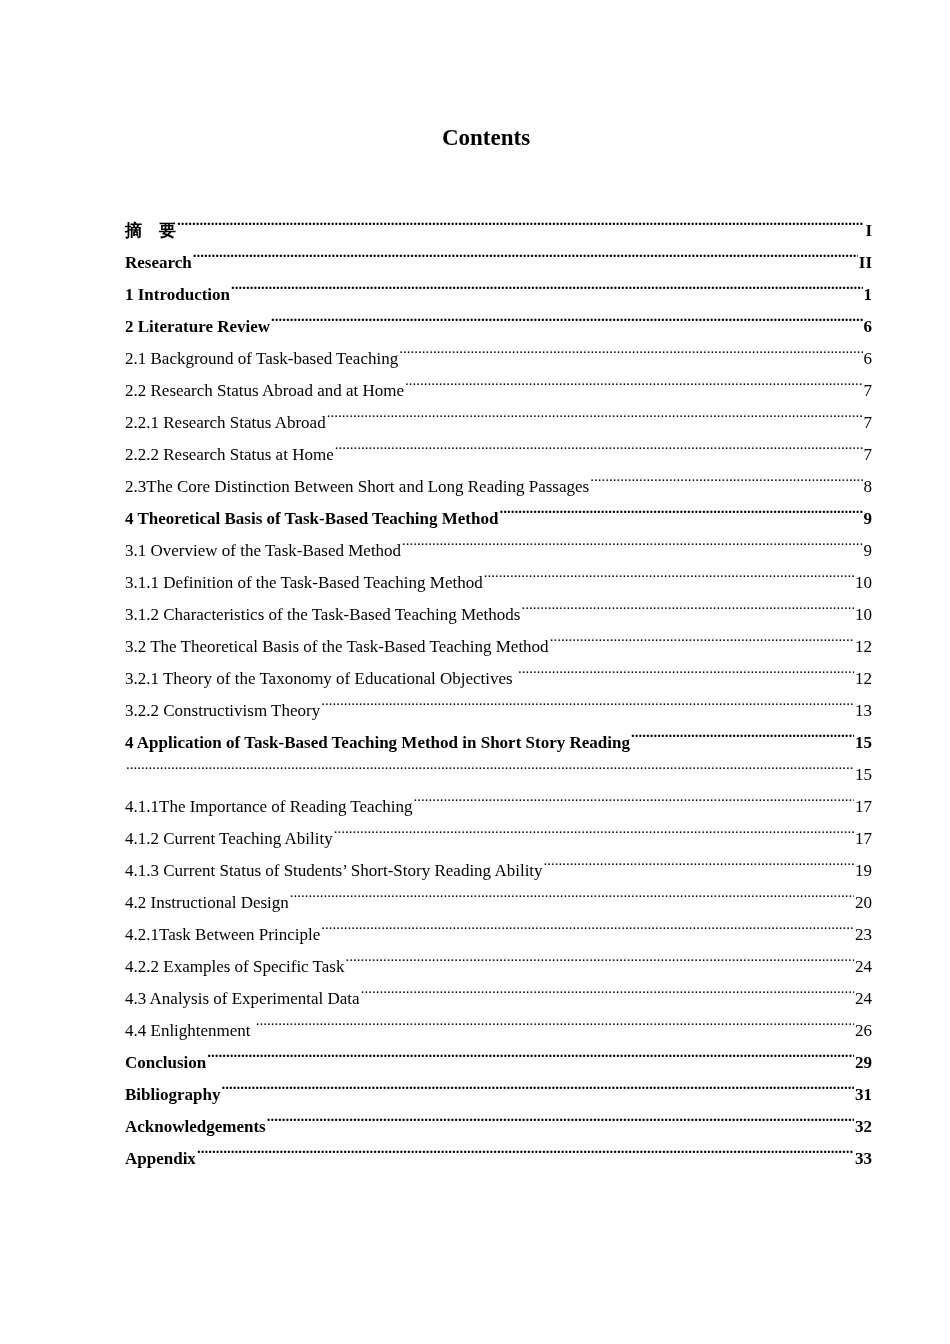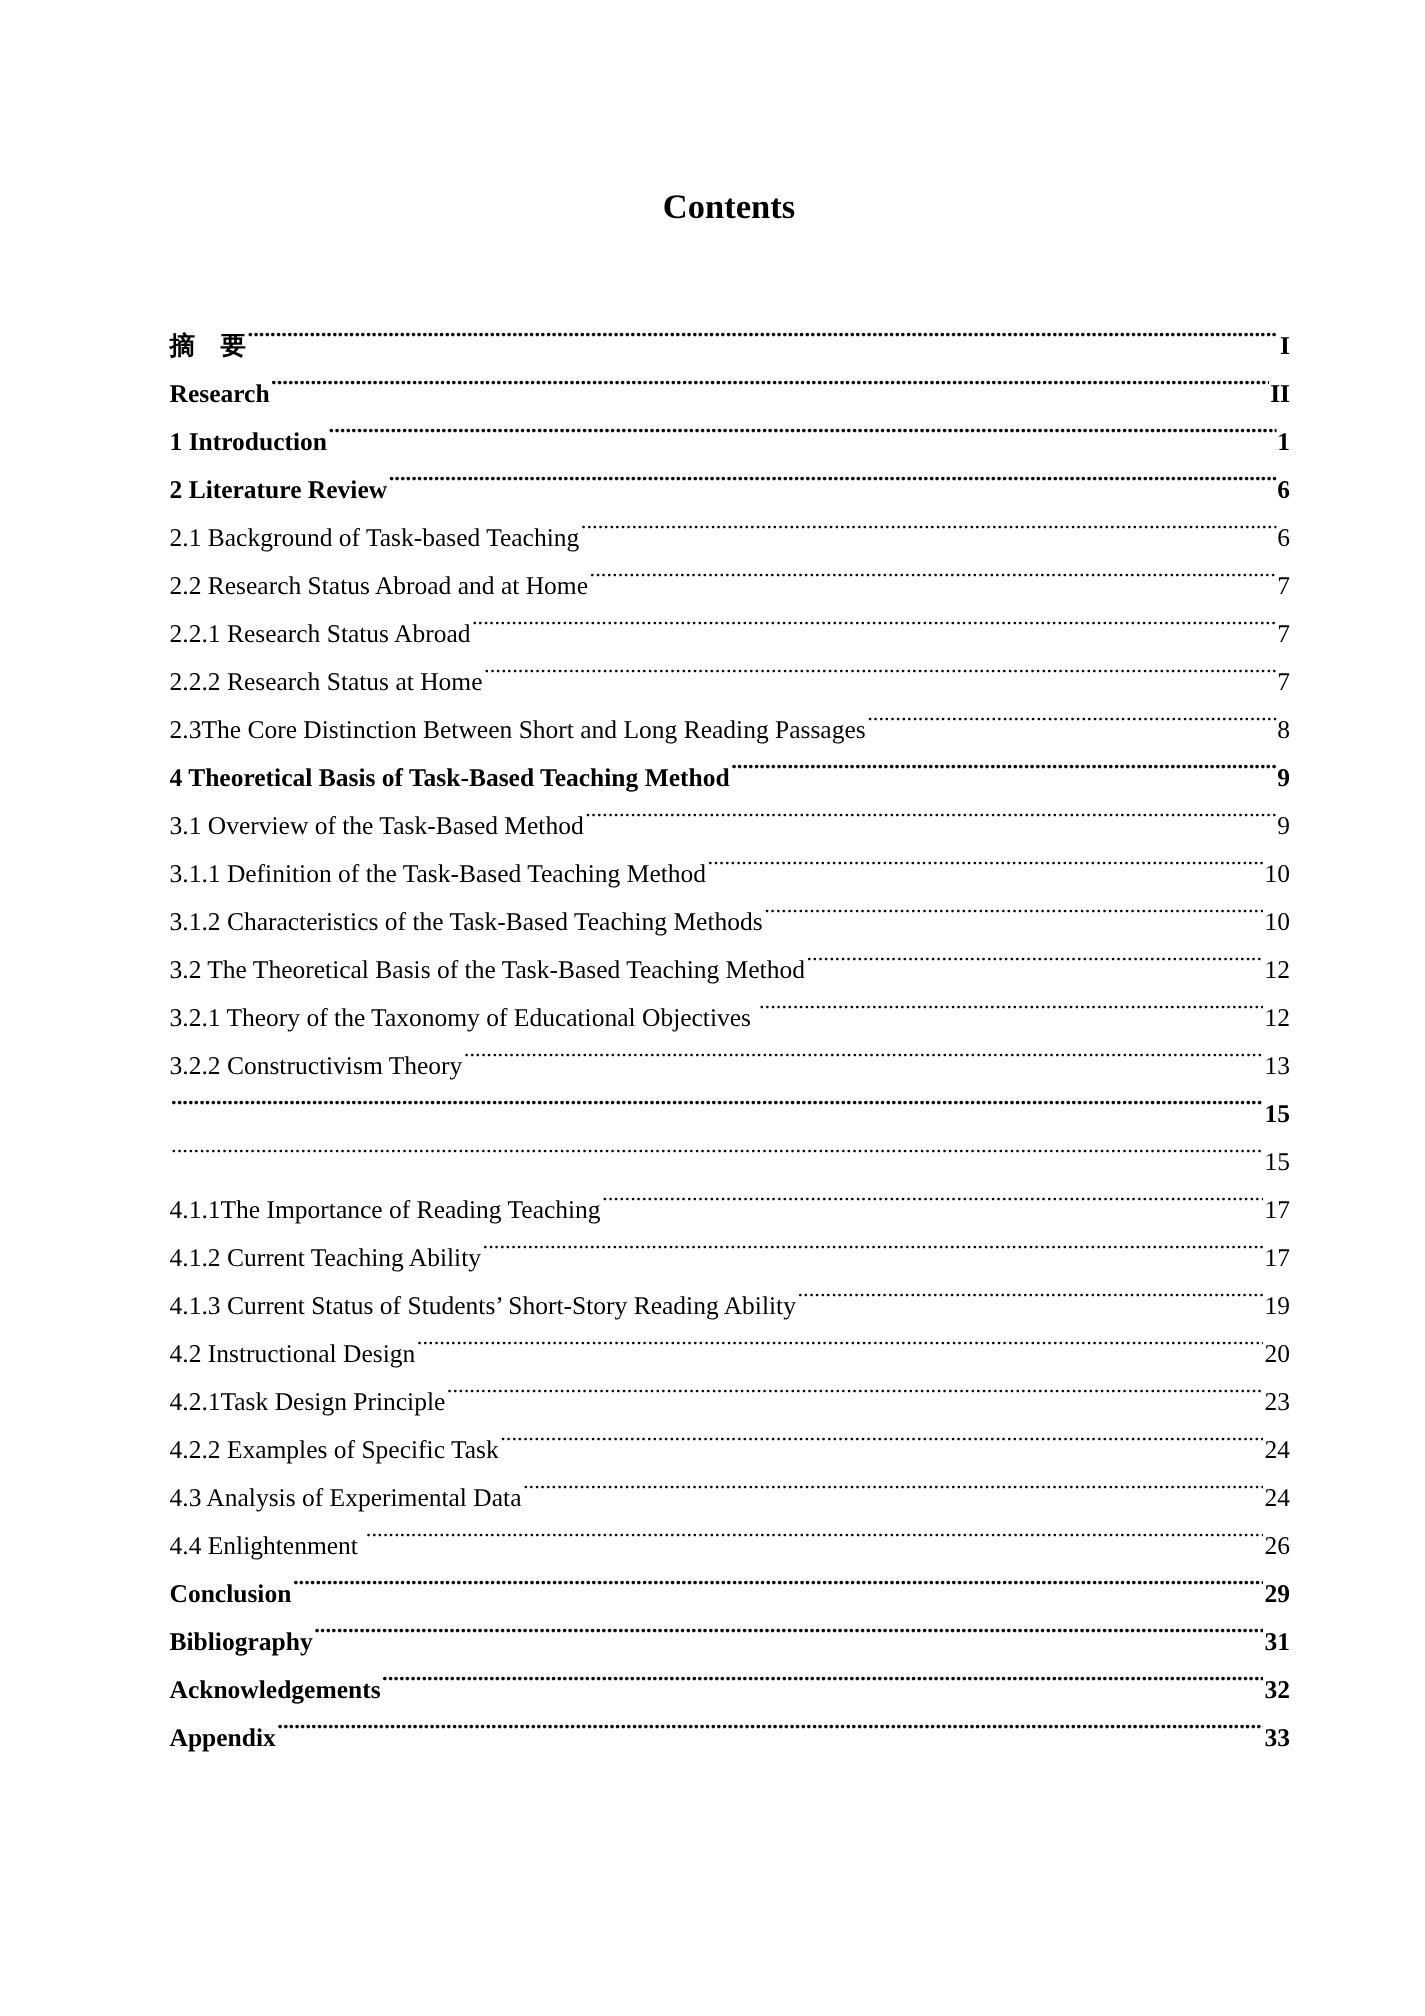--- a/index.html
+++ b/index.html
@@ -21,21 +21,21 @@
       left: 0;
       width: 972px;
       text-align: center;
       font-size: 23px;
       font-weight: bold;
       line-height: 32px;
     }
     .toc {
       position: absolute;
       top: 204px;
-      left: 113px;
+      left: 125px;
       width: 747px;
     }
     .toc-row {
       display: flex;
       align-items: baseline;
       height: 32px;
       line-height: 32px;
       font-size: 17px;
       white-space: nowrap;
     }
@@ -150,20 +150,21 @@
         <span class="toc-label" style="white-space:pre">3.2.1 Theory of the Taxonomy of Educational Objectives </span>
         <span class="toc-dots"></span>
         <span class="toc-page">12</span>
       </div>
     <div class="toc-row">
         <span class="toc-label">3.2.2 Constructivism Theory</span>
         <span class="toc-dots"></span>
         <span class="toc-page">13</span>
       </div>
     <div class="toc-row bold">
+        <span class="toc-label">4 Application of Task-Based Teaching Method in Short Story Reading</span>
         <span class="toc-dots"></span>
         <span class="toc-page">15</span>
       </div>
     <div class="toc-row">
         <span class="toc-dots"></span>
         <span class="toc-page">15</span>
       </div>
     <div class="toc-row">
         <span class="toc-label">4.1.1The Importance of Reading Teaching</span>
         <span class="toc-dots"></span>
@@ -178,21 +179,21 @@
         <span class="toc-label">4.1.3 Current Status of Students’ Short-Story Reading Ability</span>
         <span class="toc-dots"></span>
         <span class="toc-page">19</span>
       </div>
     <div class="toc-row">
         <span class="toc-label">4.2 Instructional Design</span>
         <span class="toc-dots"></span>
         <span class="toc-page">20</span>
       </div>
     <div class="toc-row">
-        <span class="toc-label">4.2.1Task Design Principle</span>
+        <span class="toc-label">4.2.1Task Between Principle</span>
         <span class="toc-dots"></span>
         <span class="toc-page">23</span>
       </div>
     <div class="toc-row">
         <span class="toc-label">4.2.2 Examples of Specific Task</span>
         <span class="toc-dots"></span>
         <span class="toc-page">24</span>
       </div>
     <div class="toc-row">
         <span class="toc-label">4.3 Analysis of Experimental Data</span>

